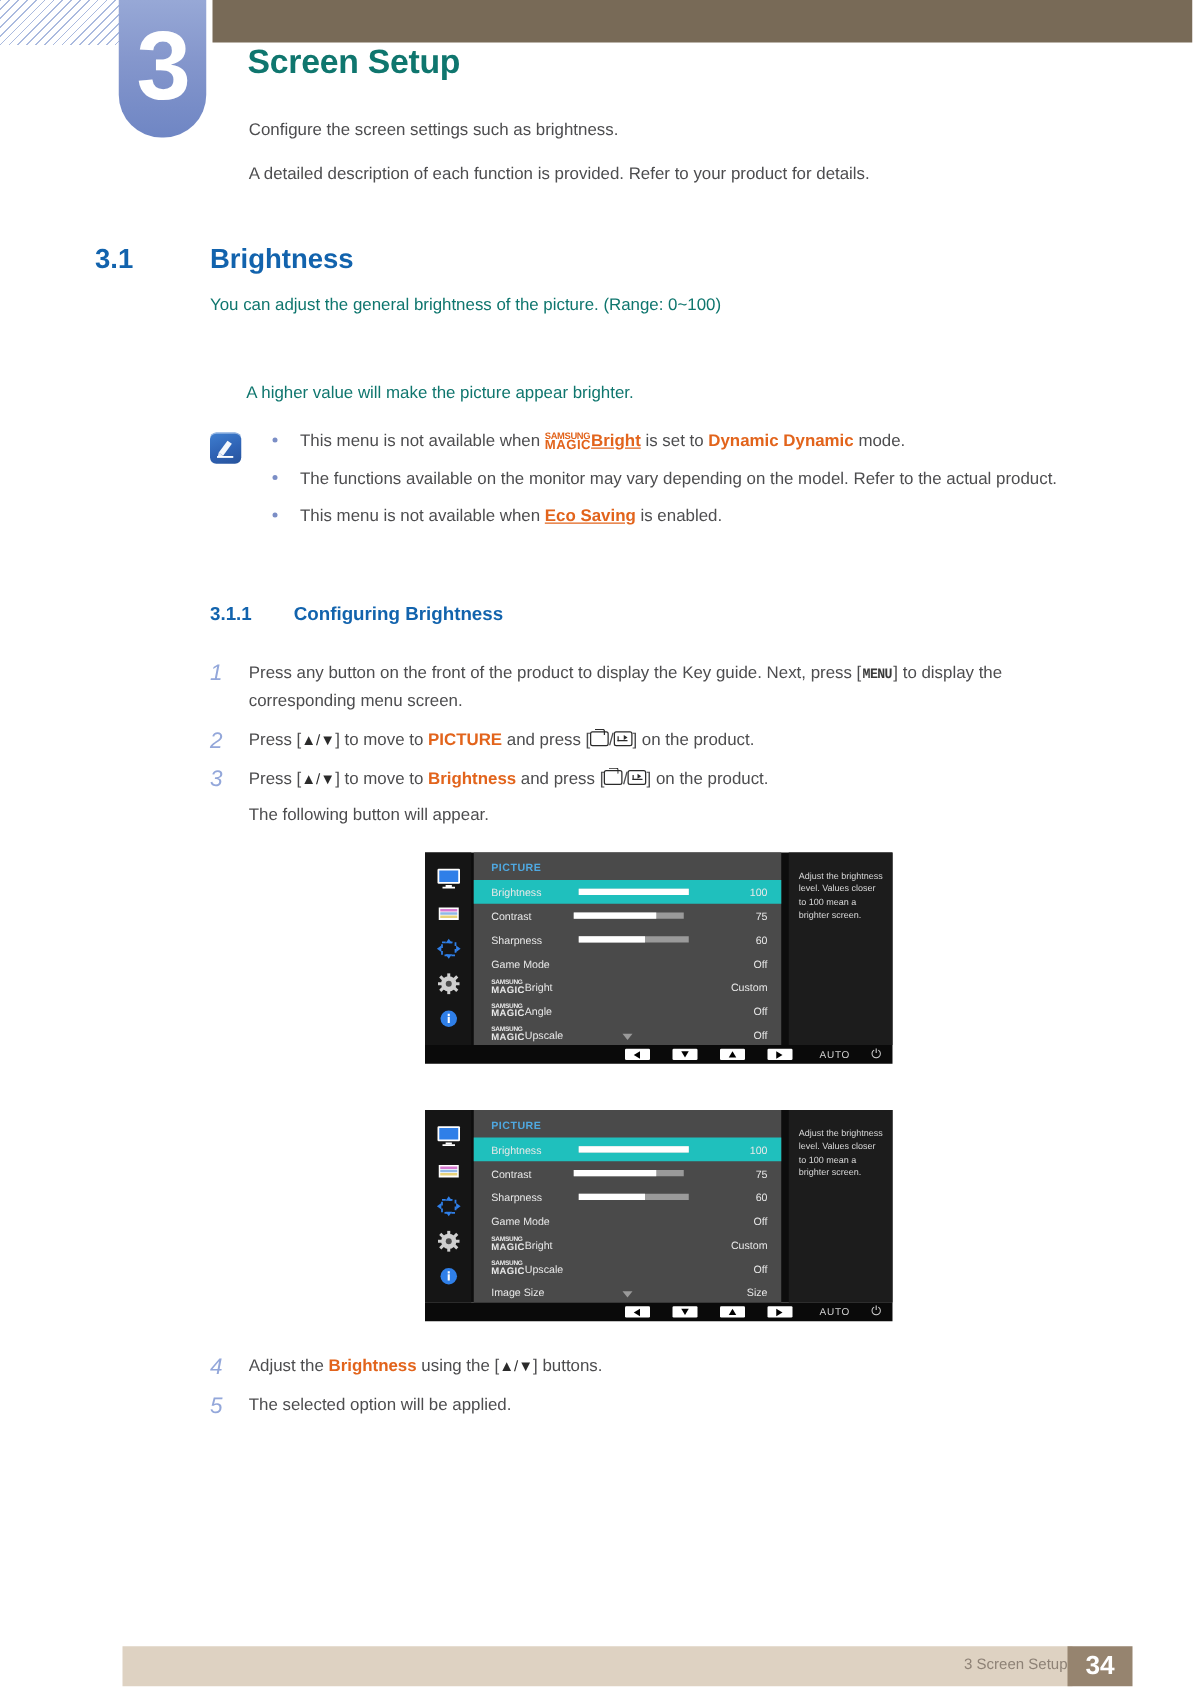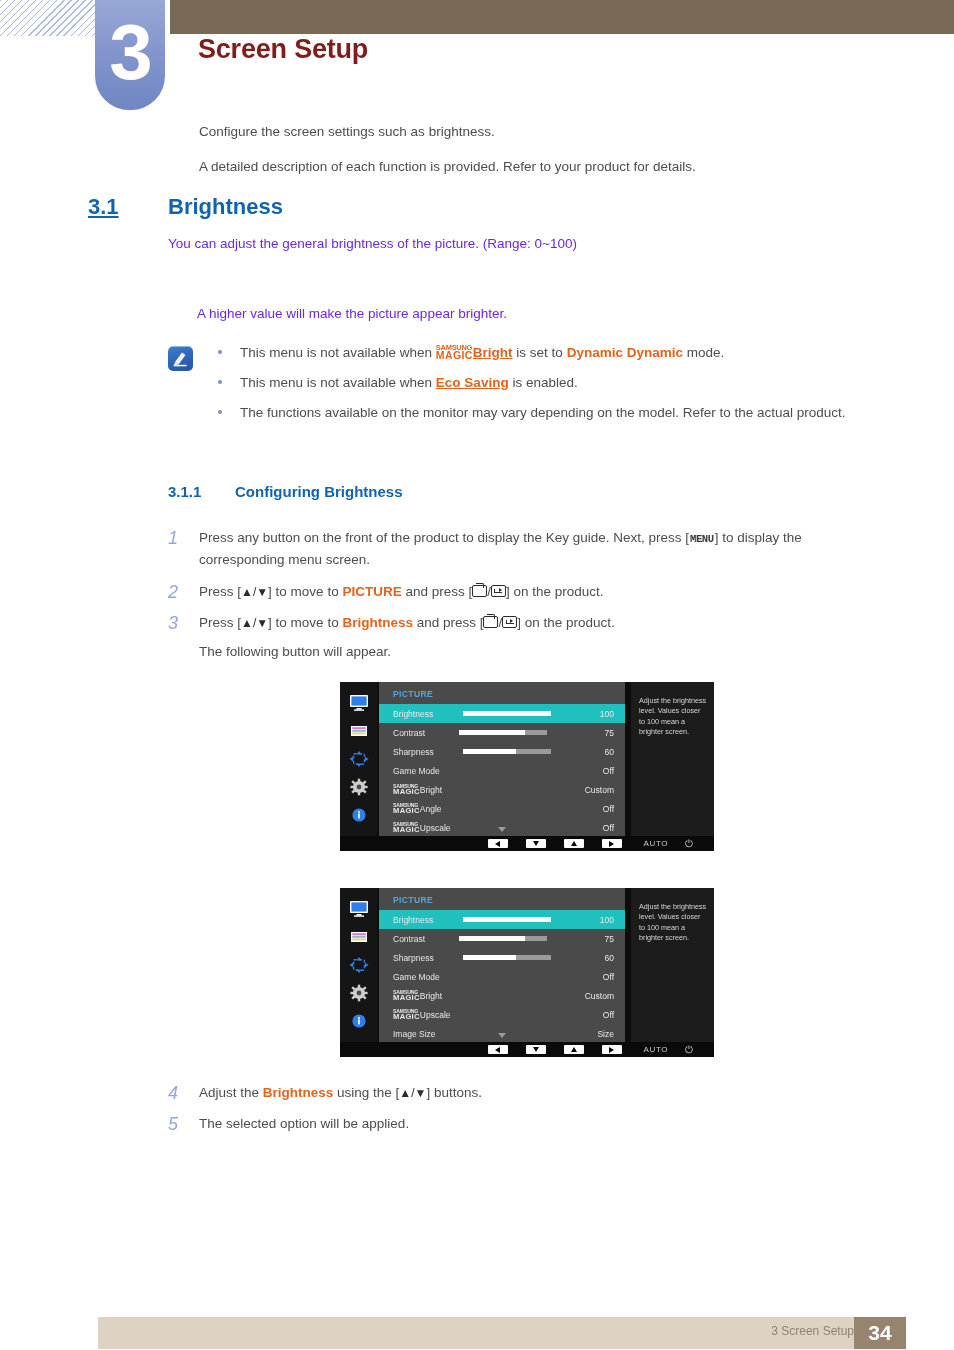--- a/index.html
+++ b/index.html
@@ -28,39 +28,39 @@
     background:linear-gradient(180deg,#97a8d6 0%,#8496cc 45%,#6f86c4 100%);
     border-bottom-left-radius:34px;border-bottom-right-radius:34px;
     color:#ffffff;font-size:78px;font-weight:bold;
     display:flex;align-items:center;justify-content:center;
     line-height:1;padding-bottom:6px;box-sizing:border-box;
     letter-spacing:-2px;
   }
 
   .chapter-title{
     position:absolute;left:198px;top:34px;
-    font-size:27px;font-weight:bold;color:#7f1d1d;letter-spacing:-.2px;
+    font-size:27px;font-weight:bold;color:#0f766e;letter-spacing:-.2px;
   }
   .chapter-lead{
-    position:absolute;left:199px;font-size:13.5px;color:#4d4d4f;margin-top:28px;
+    position:absolute;left:199px;font-size:13.5px;color:#4d4d4f;
   }
   .lead1{top:96px;}
   .lead2{top:131px;}
 
   
   .sec-num{
-    position:absolute;left:88px;top:194px;
-    font-size:22px;font-weight:bold;color:#1263ad;text-decoration:underline;
+    position:absolute;left:76px;top:194px;
+    font-size:22px;font-weight:bold;color:#1263ad;
   }
   .sec-title{
     position:absolute;left:168px;top:194px;
     font-size:22px;font-weight:bold;color:#1263ad;
   }
 
-  .body-p{position:absolute;left:168px;font-size:13.5px;color:#6d28d9;}
+  .body-p{position:absolute;left:168px;font-size:13.5px;color:#0f766e;}
   .p1{top:236px;}
   .p2{top:306px;margin-left:29px;}
 
   
   .note-icon{
     position:absolute;left:168px;top:346px;width:25px;height:25px;
     border-radius:5px;
     background:linear-gradient(160deg,#3f7fd0 0%,#2f63b5 55%,#27539c 100%);
     box-shadow:inset 0 1px 0 rgba(255,255,255,.45);
   }
@@ -172,21 +172,21 @@
     border-right:4px solid transparent;border-top:5px solid #9a9a9a;
   }
   .osd-tip{
     position:absolute;left:291px;top:0;width:83px;height:154px;
     background:#1c1c1c;box-sizing:border-box;padding:14px 7px 0 8px;
     font-size:7.2px;line-height:1.45;color:#d8d8d8;
   }
   .osd-bar{
     position:relative;height:15px;background:#0a0a0a;
     display:flex;align-items:center;justify-content:flex-end;
-    padding-right:21px;box-sizing:border-box;
+    padding-right:9px;box-sizing:border-box;
   }
   .osd-bar .kb{
     width:20px;height:9px;background:#ffffff;margin-left:18px;
     display:flex;align-items:center;justify-content:center;border-radius:1px;
   }
   .osd-bar .kb span{
     width:0;height:0;display:block;
   }
   .kb.kl span{border-top:3.5px solid transparent;border-bottom:3.5px solid transparent;border-right:5px solid #000;}
   .kb.kr span{border-top:3.5px solid transparent;border-bottom:3.5px solid transparent;border-left:5px solid #000;}
@@ -237,25 +237,25 @@
       <rect x="2.6" y="15.8" width="13" height="1.5" fill="#ffffff"></rect>
     </svg>
   </div>
   <div class="notes">
     <div class="note-row">
       <span class="bul"></span>
       <span>This menu is not available when </span><span class="smagic"><span class="s1">SAMSUNG</span><span class="s2">MAGIC</span></span><span class="u-orange">Bright</span><span> is set to </span><span class="b-orange">Dynamic Dynamic</span><span> mode.</span>
     </div>
     <div class="note-row">
       <span class="bul"></span>
-      <span>This menu is not available when </span><span class="u-orange">Eco Saving</span><span> is enabled.</span>
+      <span>The functions available on the monitor may vary depending on the model. Refer to the actual product.</span>
     </div>
     <div class="note-row">
       <span class="bul"></span>
-      <span>The functions available on the monitor may vary depending on the model. Refer to the actual product.</span>
+      <span>This menu is not available when </span><span class="u-orange">Eco Saving</span><span> is enabled.</span>
     </div>
   </div>
 
   <div class="sub-num">3.1.1</div>
   <div class="sub-title">Configuring Brightness</div>
 
   <div class="step st1">
     <span class="n">1</span>
     <span class="tx"><span>Press any button on the front of the product to display the Key guide. Next, press [</span><span class="menukey">MENU</span><span>] to display the corresponding menu screen.</span></span>
   </div>

